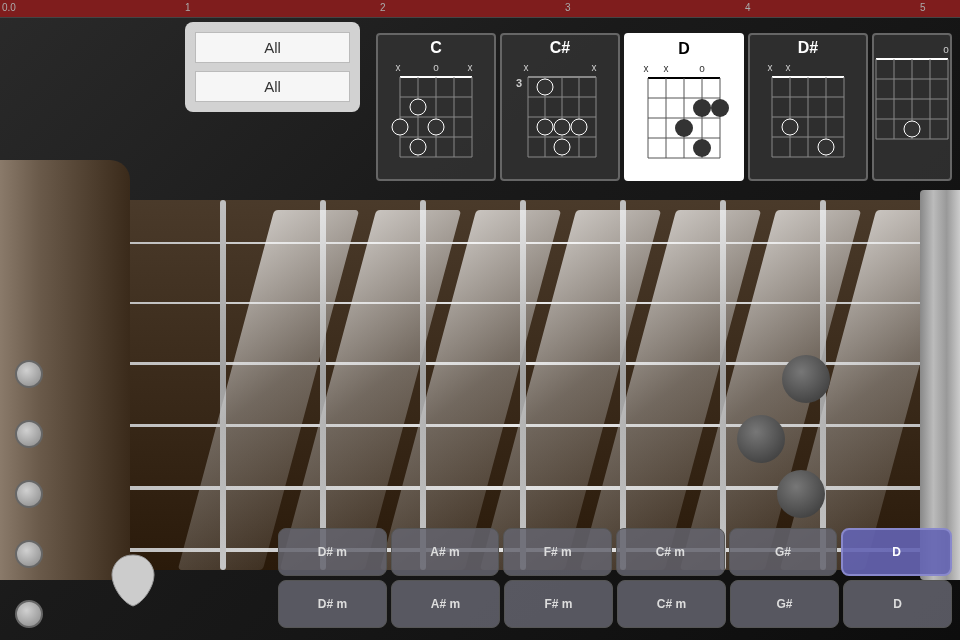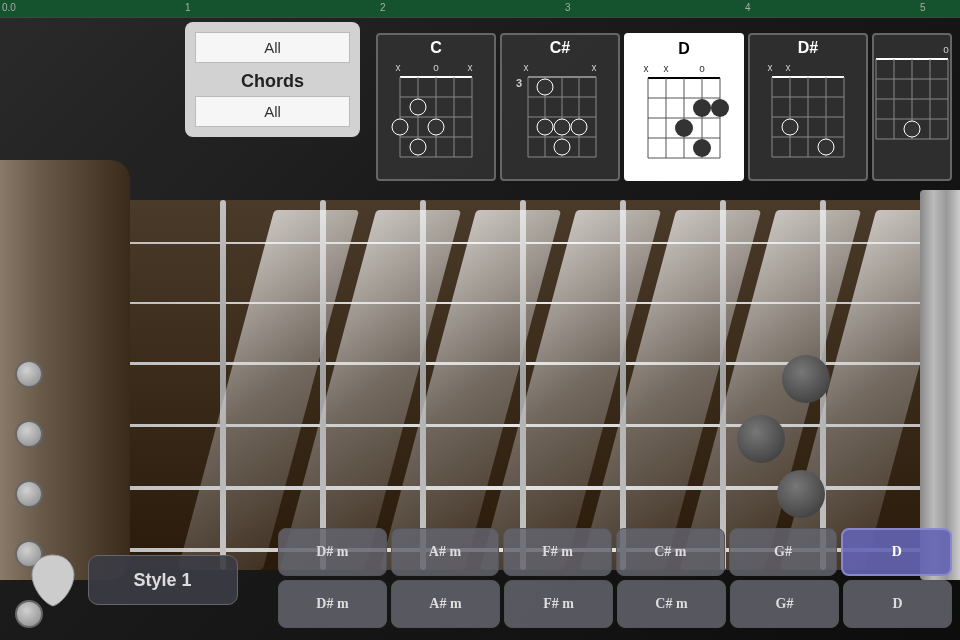--- a/index.html
+++ b/index.html
@@ -116,21 +116,21 @@
       border-radius: 4px 0 0 4px;
     }
 
     
     .ruler {
       position: absolute;
       top: 0;
       left: 0;
       width: 960px;
       height: 18px;
-      background: #14532d;
+      background: #7f1d1d;
       border-bottom: 1px solid #444;
     }
     .ruler-mark {
       position: absolute;
       top: 2px;
       color: #aaa;
       font-size: 10px;
     }
 
     
@@ -235,27 +235,26 @@
       display: flex;
       gap: 4px;
     }
     .chord-btn {
       flex: 1;
       height: 48px;
       background: rgba(100,100,110,0.85);
       border: 1px solid #555;
       border-radius: 8px;
       color: #ddd;
-      font-size: 14px;
+      font-size: 12px;
       font-weight: bold;
       cursor: pointer;
       display: flex;
       align-items: center;
       justify-content: center;
-      font-family: Liberation Serif, serif;
     }
     .chord-btn.active {
       background: rgba(100,100,180,0.9);
       border: 2px solid #8888cc;
       color: #fff;
     }
 
     
     .style-section {
       position: absolute;
@@ -345,21 +344,20 @@
 
   <div class="chord-dot" style="width:48px; height:48px; right:100px; top:155px;"></div>
   <div class="chord-dot" style="width:48px; height:48px; right:145px; top:215px;"></div>
   <div class="chord-dot" style="width:48px; height:48px; right:105px; top:270px;"></div>
 </div>
 
 <div class="bridge"></div>
 
 <div class="keys-chords-panel">
   <button class="panel-btn">All</button>
-  <div class="panel-section-label">Chords</div>
   <button class="panel-btn">All</button>
 </div>
 
 <div class="chord-strip">
 
   <div class="chord-card">
     <div class="chord-name">C</div>
     <div class="chord-diagram">
       <svg class="chord-svg" viewBox="0 0 108 118">
 
@@ -509,14 +507,13 @@
     <button class="chord-btn">G#</button>
     <button class="chord-btn">D</button>
   </div>
 </div>
 
 <div class="style-section">
 
   <svg class="pick-icon" viewBox="0 0 50 55">
     <path d="M25 2 C10 2 4 14 4 22 C4 34 15 50 25 53 C35 50 46 34 46 22 C46 14 40 2 25 2Z" fill="#cccccc" stroke="#999" stroke-width="1"></path>
   </svg>
-  <button class="style-btn">Style 1</button>
 </div>
 
 </body></html>

